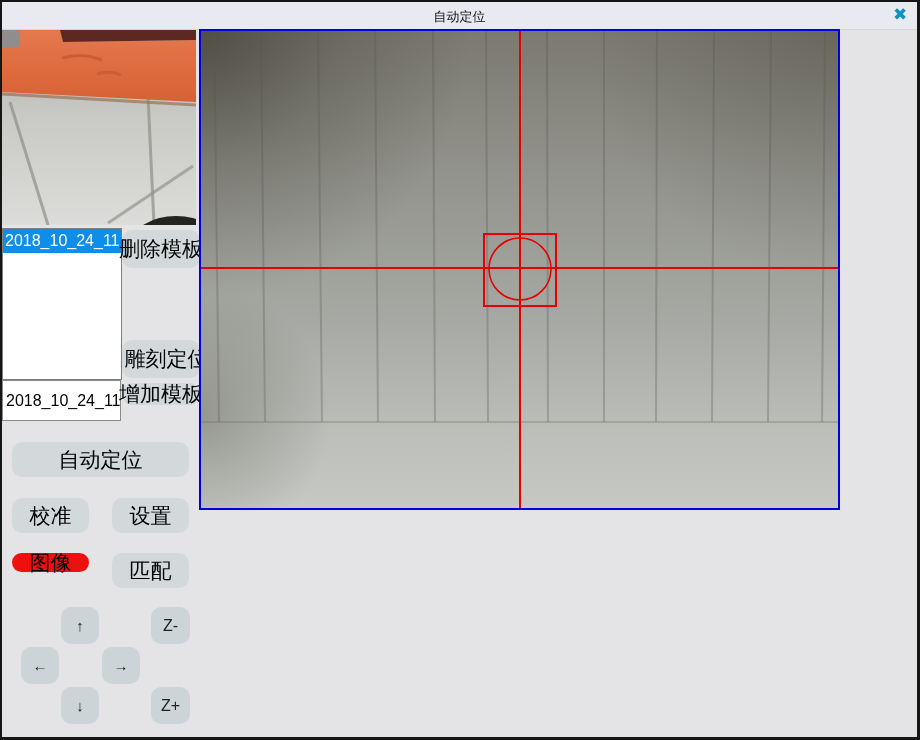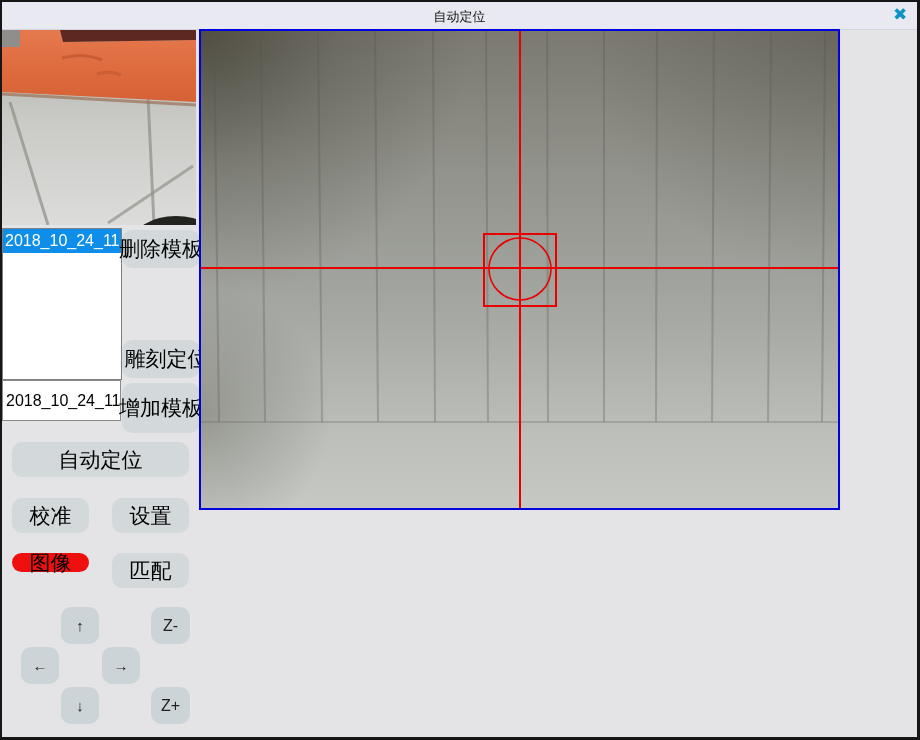--- a/index.html
+++ b/index.html
@@ -11,21 +11,21 @@
   .close-x{position:absolute;right:7px;top:3px;width:20px;height:20px;color:#0d94c4;font-size:17px;font-weight:bold;line-height:20px;text-align:center;cursor:pointer;}
   
   .thumb{position:absolute;left:0;top:28px;width:194px;height:195px;overflow:hidden;}
   .listbox{position:absolute;left:0;top:226px;width:118px;height:150px;background:#fff;border:1px solid #7f7f7f;overflow:hidden;}
   .list-item.selected{background:#0e8ee8;color:#fff;font-size:16px;height:24px;line-height:24px;padding-left:2px;white-space:nowrap;}
   .name-input{position:absolute;left:0;top:378px;width:119px;height:41px;box-sizing:border-box;border:1px solid #8a8a8a;background:#fff;font-size:16px;font-family:"Liberation Sans","DejaVu Sans",sans-serif;color:#000;padding:0 0 0 3px;}
   .btn{position:absolute;display:flex;align-items:center;justify-content:center;background:#d3d9db;border:none;border-radius:10px;font-size:21px;color:#000;font-family:"Liberation Sans","DejaVu Sans",sans-serif;cursor:pointer;padding:0;white-space:nowrap;}
   .btn-del{left:120px;top:228px;width:78px;height:38px;}
   .btn-clear{left:120px;top:283px;width:78px;height:38px;}
   .btn-engrave{left:120px;top:338px;width:78px;height:38px;padding-left:11px;}
-  .btn-add{left:120px;top:381px;width:78px;height:50px;}
+  .btn-add{left:120px;top:381px;width:78px;height:22px;}
   .btn-poscut{left:10px;top:440px;width:177px;height:35px;}
   .btn-cal{left:10px;top:496px;width:77px;height:35px;}
   .btn-set{left:110px;top:496px;width:77px;height:35px;}
   .btn-img{left:10px;top:551px;width:77px;height:19px;background:#ee0f0f;}
   .btn-match{left:110px;top:551px;width:77px;height:35px;text-align:right;}
   .jog{background:#ccd4d7;border-radius:10px;font-size:15px;color:#222;}
   .jog-up{left:59px;top:605px;width:38px;height:37px;}
   .jog-zminus{left:149px;top:605px;width:39px;height:37px;font-size:16px;}
   .jog-left{left:19px;top:645px;width:38px;height:37px;}
   .jog-right{left:100px;top:645px;width:38px;height:37px;}

